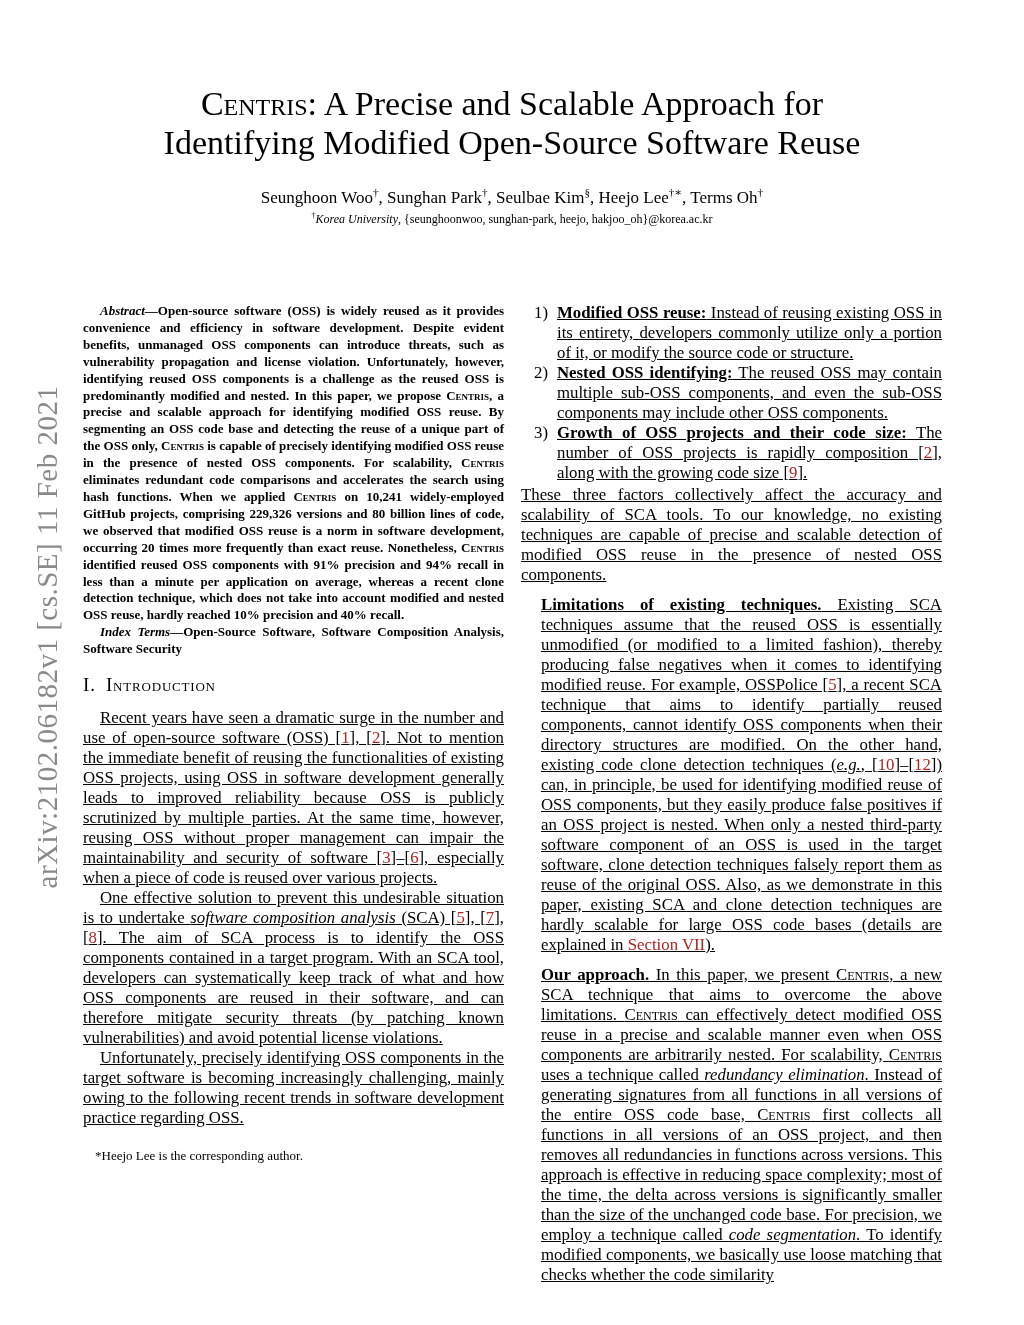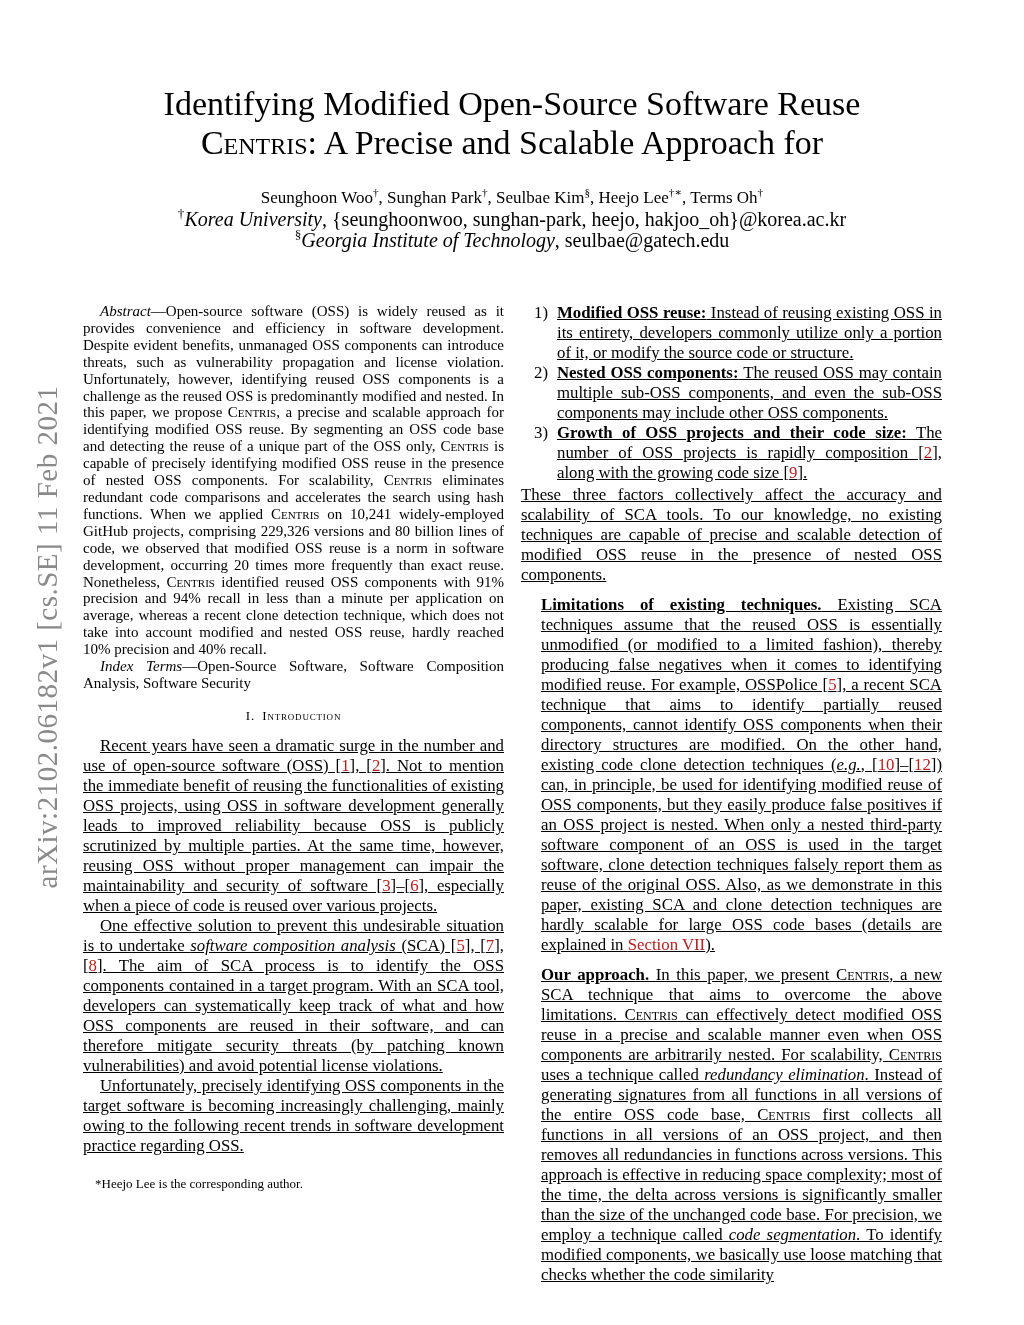--- a/index.html
+++ b/index.html
@@ -30,46 +30,45 @@
   .header {
     position: absolute;
     left: 0;
     top: 84px;
     width: 100%;
     text-align: center;
   }
   .title { margin: 0; font-weight: normal; font-size: 34px; line-height: 39px; }
   .title-line { display: block; }
   .authors { margin-top: 24px; font-size: 17px; line-height: 23px; }
-  .affil { font-size: 20px; line-height: 21px; }
+  .affil { font-size: 12px; line-height: 21px; }
 
   
   .col {
     position: absolute;
     top: 303px;
     width: 421px;
     text-align: justify;
     hyphens: auto;
     -webkit-hyphens: auto;
   }
   .col-left  { left: 83px; }
   .col-right { left: 521px; }
 
   .abstract {
     margin: 0;
-    font-size: 15px;
+    font-size: 13px;
     line-height: 16.9px;
-    font-weight: normal;
+    font-weight: bold;
     text-indent: 17px;
   }
   .section-heading {
     margin: 16px 0 12px 0;
-    font-size: 13px;
+    font-size: 19px;
     font-weight: normal;
-    text-align: center;
     letter-spacing: 0.8px;
   }
   .body { margin: 0; font-size: 16.8px; line-height: 20px; text-decoration: underline; }
   .indent { text-indent: 17px; }
   .lead-para { margin-top: 10px; margin-left: 20px; }
   .follow-para { margin-top: 2px; }
 
   .footnote {
     margin-top: 20px;
     font-size: 13px;
@@ -96,46 +95,45 @@
 </style>
 </head>
 <body>
 
 <div class="page">
 
   <div class="watermark">arXiv:2102.06182v1 [cs.SE] 11 Feb 2021</div>
 
   <div class="header">
     <h1 class="title">
+      <span class="title-line"><span class="run-sc">Centris</span><span>: A Precise and Scalable Approach for</span></span>
       <span class="title-line">Identifying Modified Open-Source Software Reuse</span>
-      <span class="title-line"><span class="run-sc">Centris</span><span>: A Precise and Scalable Approach for</span></span>
     </h1>
     <div class="authors"><span>Seunghoon Woo</span><span class="run-sup">†</span><span>, Sunghan Park</span><span class="run-sup">†</span><span>, Seulbae Kim</span><span class="run-sup">§</span><span>, Heejo Lee</span><span class="run-sup">†∗</span><span>, Terms Oh</span><span class="run-sup">†</span></div>
     <div class="affil"><span class="run-sup">†</span><span class="run-i">Korea University</span><span>, {seunghoonwoo, sunghan-park, heejo, hakjoo_oh}@korea.ac.kr</span></div>
-    <div class="affil"><span class="run-sup">§</span><span class="run-i">Georgia Institute of Technology</span><span>, seulbae@gatech.edu</span></div>
   </div>
 
   <div class="col col-left">
     <p class="abstract"><span class="run-i">Abstract</span><span>—Open-source software (OSS) is widely reused as it provides convenience and efficiency in software development. Despite evident benefits, unmanaged OSS components can introduce threats, such as vulnerability propagation and license violation. Unfortunately, however, identifying reused OSS components is a challenge as the reused OSS is predominantly modified and nested. In this paper, we propose </span><span class="run-sc">Centris</span><span>, a precise and scalable approach for identifying modified OSS reuse. By segmenting an OSS code base and detecting the reuse of a unique part of the OSS only, </span><span class="run-sc">Centris</span><span> is capable of precisely identifying modified OSS reuse in the presence of nested OSS components. For scalability, </span><span class="run-sc">Centris</span><span> eliminates redundant code comparisons and accelerates the search using hash functions. When we applied </span><span class="run-sc">Centris</span><span> on 10,241 widely-employed GitHub projects, comprising 229,326 versions and 80 billion lines of code, we observed that modified OSS reuse is a norm in software development, occurring 20 times more frequently than exact reuse. Nonetheless, </span><span class="run-sc">Centris</span><span> identified reused OSS components with 91% precision and 94% recall in less than a minute per application on average, whereas a recent clone detection technique, which does not take into account modified and nested OSS reuse, hardly reached 10% precision and 40% recall.</span></p>
     <p class="abstract"><span class="run-i">Index Terms</span><span>—Open-Source Software, Software Composition Analysis, Software Security</span></p>
     <h2 class="section-heading"><span>I. </span><span class="run-sc">Introduction</span></h2>
     <p class="body indent"><span>Recent years have seen a dramatic surge in the number and use of open-source software (OSS) [</span><span class="run-ref">1</span><span>], [</span><span class="run-ref">2</span><span>]. Not to mention the immediate benefit of reusing the functionalities of existing OSS projects, using OSS in software development generally leads to improved reliability because OSS is publicly scrutinized by multiple parties. At the same time, however, reusing OSS without proper management can impair the maintainability and security of software [</span><span class="run-ref">3</span><span>]–[</span><span class="run-ref">6</span><span>], especially when a piece of code is reused over various projects.</span></p>
     <p class="body indent"><span>One effective solution to prevent this undesirable situation is to undertake </span><span class="run-i">software composition analysis</span><span> (SCA) [</span><span class="run-ref">5</span><span>], [</span><span class="run-ref">7</span><span>], [</span><span class="run-ref">8</span><span>]. The aim of SCA process is to identify the OSS components contained in a target program. With an SCA tool, developers can systematically keep track of what and how OSS components are reused in their software, and can therefore mitigate security threats (by patching known vulnerabilities) and avoid potential license violations.</span></p>
     <p class="body indent"><span>Unfortunately, precisely identifying OSS components in the target software is becoming increasingly challenging, mainly owing to the following recent trends in software development practice regarding OSS.</span></p>
     <div class="footnote">*Heejo Lee is the corresponding author.</div>
   </div>
 
   <div class="col col-right">
     <div class="list-item">
       <span class="list-marker">1)</span>
       <p class="body"><span class="run-b">Modified OSS reuse:</span><span> Instead of reusing existing OSS in its entirety, developers commonly utilize only a portion of it, or modify the source code or structure.</span></p>
     </div>
     <div class="list-item">
       <span class="list-marker">2)</span>
-      <p class="body"><span class="run-b">Nested OSS components:</span><span> The reused OSS may contain multiple sub-OSS components, and even the sub-OSS components may include other OSS components.</span></p>
+      <p class="body"><span class="run-b">Nested OSS identifying:</span><span> The reused OSS may contain multiple sub-OSS components, and even the sub-OSS components may include other OSS components.</span></p>
     </div>
     <div class="list-item">
       <span class="list-marker">3)</span>
       <p class="body"><span class="run-b">Growth of OSS projects and their code size:</span><span> The number of OSS projects is rapidly composition [</span><span class="run-ref">2</span><span>], along with the growing code size [</span><span class="run-ref">9</span><span>].</span></p>
     </div>
     <p class="body follow-para"><span>These three factors collectively affect the accuracy and scalability of SCA tools. To our knowledge, no existing techniques are capable of precise and scalable detection of modified OSS reuse in the presence of nested OSS components.</span></p>
     <p class="body lead-para"><span class="run-b">Limitations of existing techniques.</span><span> Existing SCA techniques assume that the reused OSS is essentially unmodified (or modified to a limited fashion), thereby producing false negatives when it comes to identifying modified reuse. For example, OSSPolice [</span><span class="run-ref">5</span><span>], a recent SCA technique that aims to identify partially reused components, cannot identify OSS components when their directory structures are modified. On the other hand, existing code clone detection techniques (</span><span class="run-i">e.g.</span><span>, [</span><span class="run-ref">10</span><span>]–[</span><span class="run-ref">12</span><span>]) can, in principle, be used for identifying modified reuse of OSS components, but they easily produce false positives if an OSS project is nested. When only a nested third-party software component of an OSS is used in the target software, clone detection techniques falsely report them as reuse of the original OSS. Also, as we demonstrate in this paper, existing SCA and clone detection techniques are hardly scalable for large OSS code bases (details are explained in </span><span class="run-ref">Section VII</span><span>).</span></p>
     <p class="body lead-para"><span class="run-b">Our approach.</span><span> In this paper, we present </span><span class="run-sc">Centris</span><span>, a new SCA technique that aims to overcome the above limitations. </span><span class="run-sc">Centris</span><span> can effectively detect modified OSS reuse in a precise and scalable manner even when OSS components are arbitrarily nested. For scalability, </span><span class="run-sc">Centris</span><span> uses a technique called </span><span class="run-i">redundancy elimination</span><span>. Instead of generating signatures from all functions in all versions of the entire OSS code base, </span><span class="run-sc">Centris</span><span> first collects all functions in all versions of an OSS project, and then removes all redundancies in functions across versions. This approach is effective in reducing space complexity; most of the time, the delta across versions is significantly smaller than the size of the unchanged code base. For precision, we employ a technique called </span><span class="run-i">code segmentation</span><span>. To identify modified components, we basically use loose matching that checks whether the code similarity</span></p>
   </div>
 

